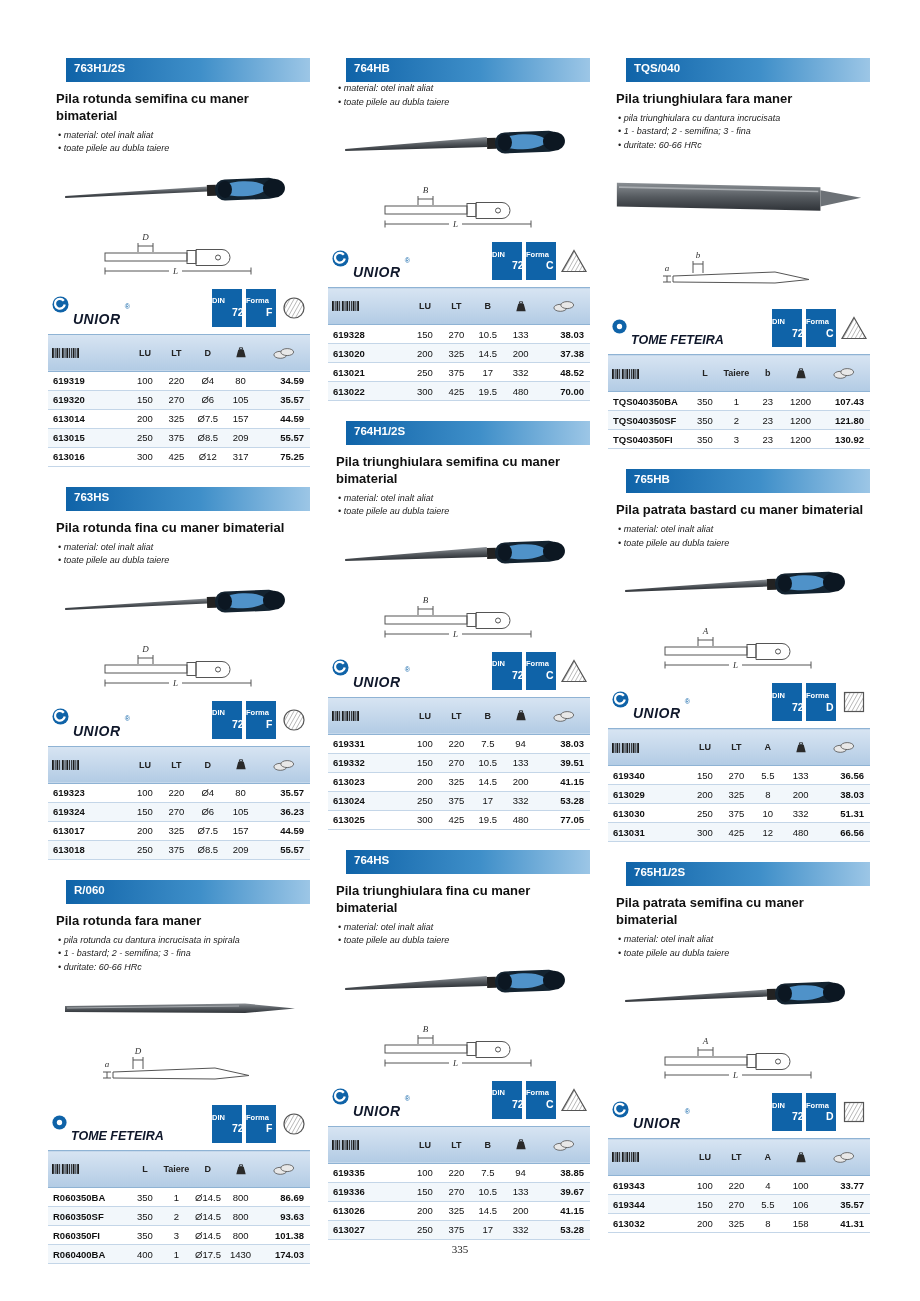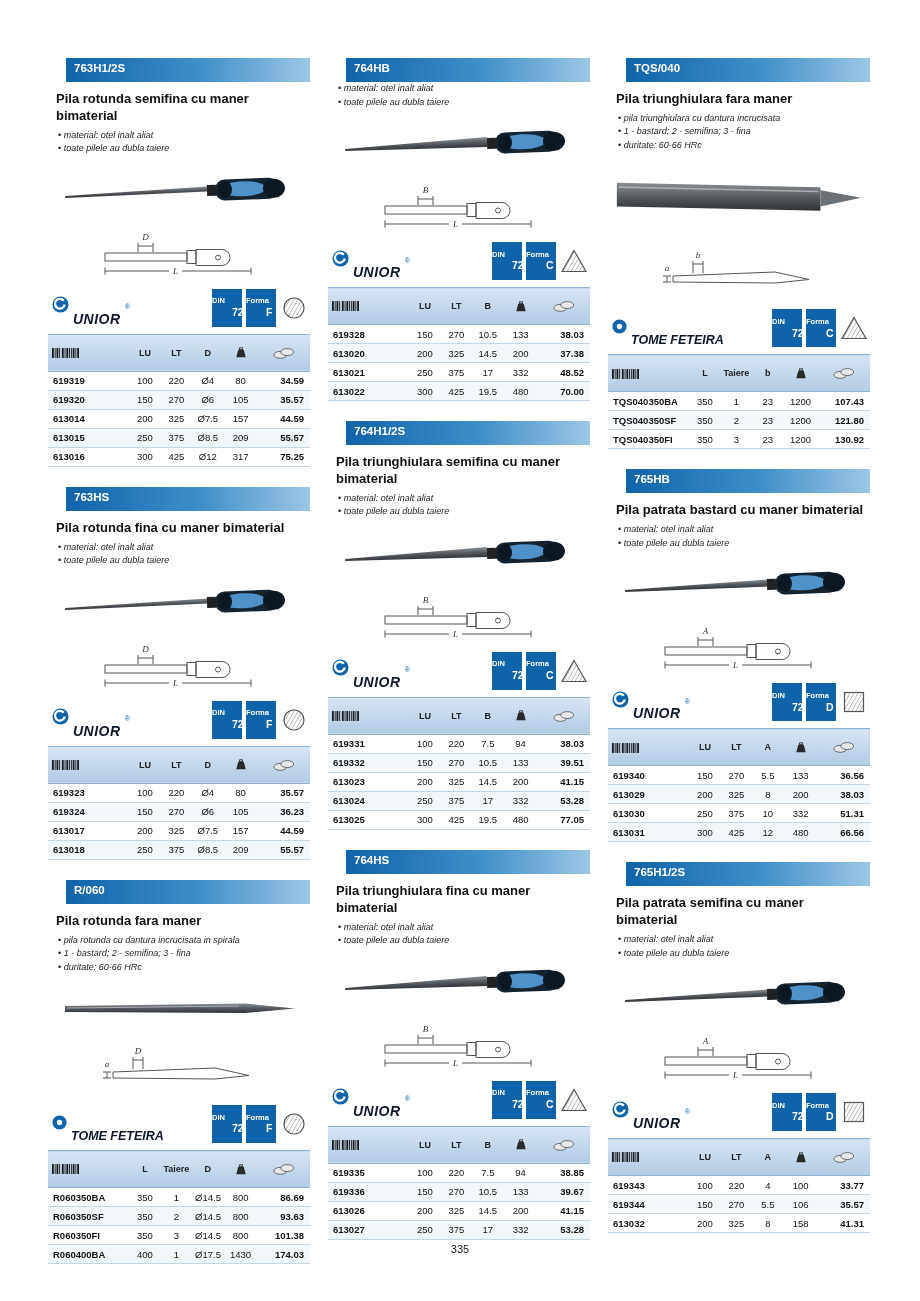--- a/index.html
+++ b/index.html
@@ -38,21 +38,21 @@
   .spec th svg { vertical-align:middle; }
   .spec td { height:19px; font-size:9.5px; border-bottom:1px solid #c4d6e8; padding:1px 3px; color:#111; }
   .spec tbody tr:nth-child(even) td { background:#f2f7fb; }
   th.c-code { width:31%; text-align:left; padding-left:4px; }
   th.c-num { width:12%; } th.c-w { width:13%; } th.c-p { width:20%; }
   td.c-code { font-weight:bold; text-align:left; padding-left:5px; white-space:nowrap; }
   td.c-num, td.c-w { text-align:center; }
   td.c-p { text-align:right; font-weight:bold; padding-right:6px; }
 
   .dim { font-family:"Liberation Serif",serif; font-style:italic; font-size:9px; fill:#333; }
-  .pagenum { position:absolute; bottom:46px; left:0; right:0; text-align:center; font-size:11px; color:#222; }
+  .pagenum { position:absolute; bottom:46px; left:0; right:0; text-align:center; font-size:11px; color:#222;font-family:Liberation Serif, serif; }
 </style>
 </head>
 <body>
 
 <div class="page">
   <div class="grid">
     <div class="col" id="col-0">
   <section class="product unior">
     <div class="sec-header">
       <span class="sec-code">763H1/2S</span>

